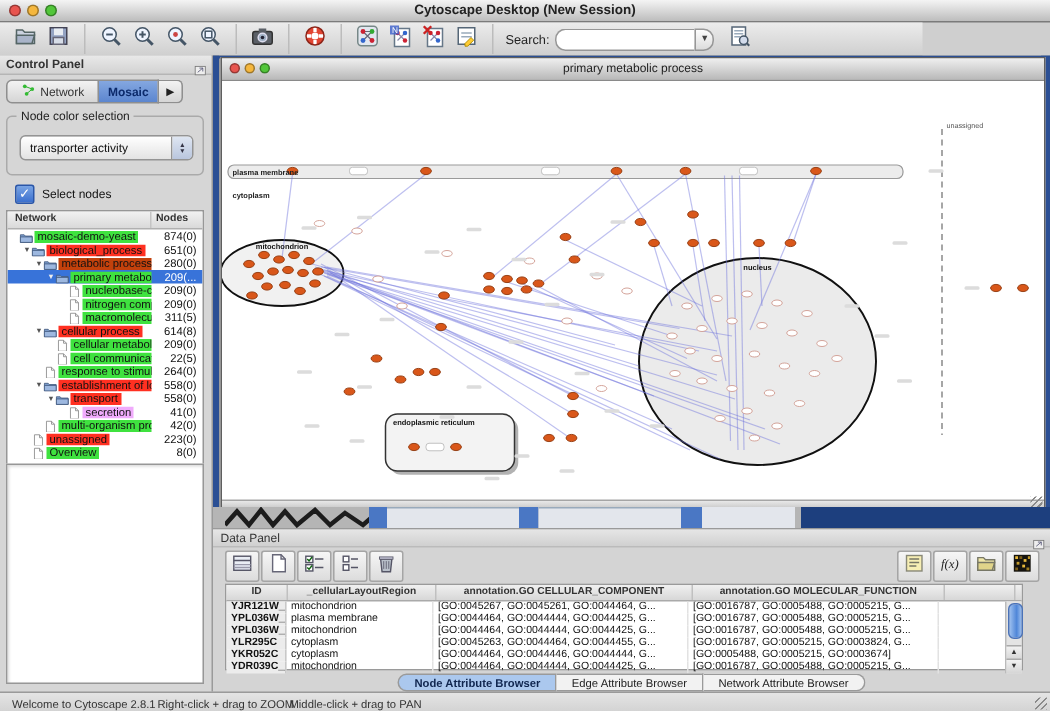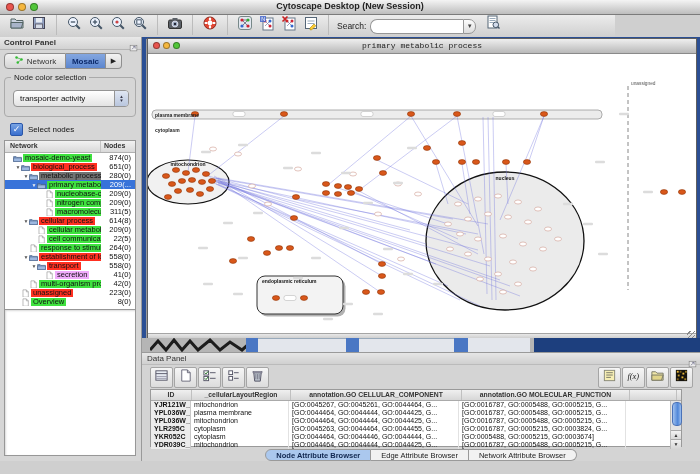--- a/index.html
+++ b/index.html
@@ -7,21 +7,21 @@
        font-family:"Liberation Sans",sans-serif;overflow:hidden;
        -webkit-font-smoothing:antialiased;}
   
   #titlebar{position:absolute;left:0;top:0;width:700px;height:14px;
     background:linear-gradient(#f4f4f4,#bdbdbd);border-bottom:1px solid #7b7b7b;}
   .tl{position:absolute;top:3px;width:8px;height:8px;border-radius:50%;border:1px solid rgba(0,0,0,.35);box-sizing:border-box;}
   #win-title{position:absolute;left:0;right:0;top:1px;text-align:center;font-size:9px;font-weight:bold;color:#222;}
   
   #toolbar{position:absolute;left:0;top:15px;width:615px;height:22px;
     background:linear-gradient(#ececec,#cfcfcf);border-bottom:1px solid #9a9a9a;
-    display:flex;}
+    display:flex;align-items:center;}
   .tgroup{display:flex;align-items:center;margin-left:6px;padding-right:6px;border-right:1px solid #bcbcbc;height:20px;}
   .tgroup:last-of-type{border-right:none;}
   .tbtn{width:22px;height:18px;display:flex;align-items:center;justify-content:center;border-radius:3px;}
   #search-wrap{display:flex;align-items:center;margin-left:8px;}
   #search-label{font-size:8.5px;color:#222;margin-right:4px;}
   #search-input{width:84px;height:13px;border:1px solid #979797;border-radius:7px 0 0 7px;border-right:none;font-size:8px;padding:0 4px;outline:none;background:#fff;}
   #search-drop{width:13px;height:15px;border:1px solid #979797;border-radius:0 7px 7px 0;background:linear-gradient(#fdfdfd,#dcdcdc);font-size:6px;color:#444;display:flex;align-items:center;justify-content:center;box-sizing:border-box;}
   
   #control-panel{position:absolute;left:0;top:37px;width:142px;height:424px;background:#d6d6d6;border-right:1px solid #9a9a9a;box-sizing:border-box;}
   #cp-head{position:relative;height:12px;border-bottom:1px solid #b5b5b5;background:linear-gradient(#e9e9e9,#d2d2d2);}
@@ -53,21 +53,21 @@
   .ticn{flex:0 0 10px;height:8px;}
   .tlabel{padding:0 2px;line-height:8px;}
   .tnodes{position:absolute;right:4px;font-size:7.5px;color:#111;}
   .trow.sel .tnodes{color:#fff;}
   #birdseye{position:absolute;left:4px;top:272px;width:132px;height:147px;background:#fff;border:1px solid #979797;box-shadow:inset 1px 1px 2px rgba(0,0,0,.15);box-sizing:border-box;}
   
   #desktop{position:absolute;left:142px;top:37px;width:558px;height:315px;background:#9c9c9c;overflow:hidden;}
   .blue-edge{position:absolute;background:#2b4f94;}
   #net-window{position:absolute;left:5px;top:1px;width:550px;height:301px;border:1px solid #5f5f5f;background:#fff;box-sizing:border-box;}
   #net-titlebar{position:relative;height:14px;background:linear-gradient(#efefef,#b9b9b9);border-bottom:1px solid #8a8a8a;}
-  #net-title{position:absolute;left:0;right:0;top:2px;text-align:center;font-size:8px;color:#222;font-family:Liberation Mono, monospace;}
+  #net-title{position:absolute;left:0;right:0;top:2px;text-align:center;font-size:8px;color:#222;}
   #net-canvas{position:relative;width:548px;height:279px;background:#fff;overflow:hidden;}
   #net-bottom{position:relative;height:6px;background:linear-gradient(#e8e8e8,#c2c2c2);border-top:1px solid #a5a5a5;}
   .grip{position:absolute;right:1px;bottom:1px;width:8px;height:8px;
     background:repeating-linear-gradient(135deg,transparent 0 2px,#8a8a8a 2px 3px);}
   #frag-strip{position:absolute;left:0;top:301px;width:558px;height:14px;background:#b5b5b5;}
   .frag{position:absolute;top:0;height:14px;}
   
   #data-panel{position:absolute;left:142px;top:352px;width:558px;height:109px;background:#d4d4d4;border-top:1px solid #9a9a9a;box-sizing:border-box;}
   #dp-head{position:relative;height:11px;background:linear-gradient(#e6e6e6,#d0d0d0);border-bottom:1px solid #bbb;}
   #dp-title{position:absolute;left:5px;top:1px;font-size:8px;color:#333;}
@@ -299,21 +299,21 @@
             <span class="tnodes">651(0)</span>
           </div>
           <div class="trow">
             <span class="tleft">
               <span style="flex: 0 0 18px;"></span>
               <span class="tarrow">▼</span>
               <span class="ticn"><svg width="9" height="9" viewBox="0 0 16 16">
                   <path d="M1 4.5h4.5l1.5 1.5H15v7.5H1z" fill="#7e9fd0" stroke="#41597e"></path>
                   <path d="M1 7h14v6.5H1z" fill="#9db8e0" stroke="#41597e"></path>
                 </svg></span>
-              <span class="tlabel" style="background: #737373;">metabolic process</span>
+              <span class="tlabel" style="background: #c2410c;">metabolic process</span>
             </span>
             <span class="tnodes">280(0)</span>
           </div>
           <div class="trow sel">
             <span class="tleft">
               <span style="flex: 0 0 26px;"></span>
               <span class="tarrow">▼</span>
               <span class="ticn"><svg width="9" height="9" viewBox="0 0 16 16">
                   <path d="M1 4.5h4.5l1.5 1.5H15v7.5H1z" fill="#7e9fd0" stroke="#41597e"></path>
                   <path d="M1 7h14v6.5H1z" fill="#9db8e0" stroke="#41597e"></path>
@@ -823,13 +823,19 @@
         </div>
       </div>
     </div>
     <div id="dp-tabs">
         <div class="dptab sel">Node Attribute Browser</div>
         <div class="dptab">Edge Attribute Browser</div>
         <div class="dptab">Network Attribute Browser</div>
       </div>
   </div>
 
+  <div id="statusbar">
+    <span id="sb-welcome">Welcome to Cytoscape 2.8.1</span>
+    <span id="sb-zoom">Right-click + drag to ZOOM</span>
+    <span id="sb-pan">Middle-click + drag to PAN</span>
+    <span class="grip" style="right:2px;bottom:2px;"></span>
+  </div>
 </div>
 
 </body></html>

